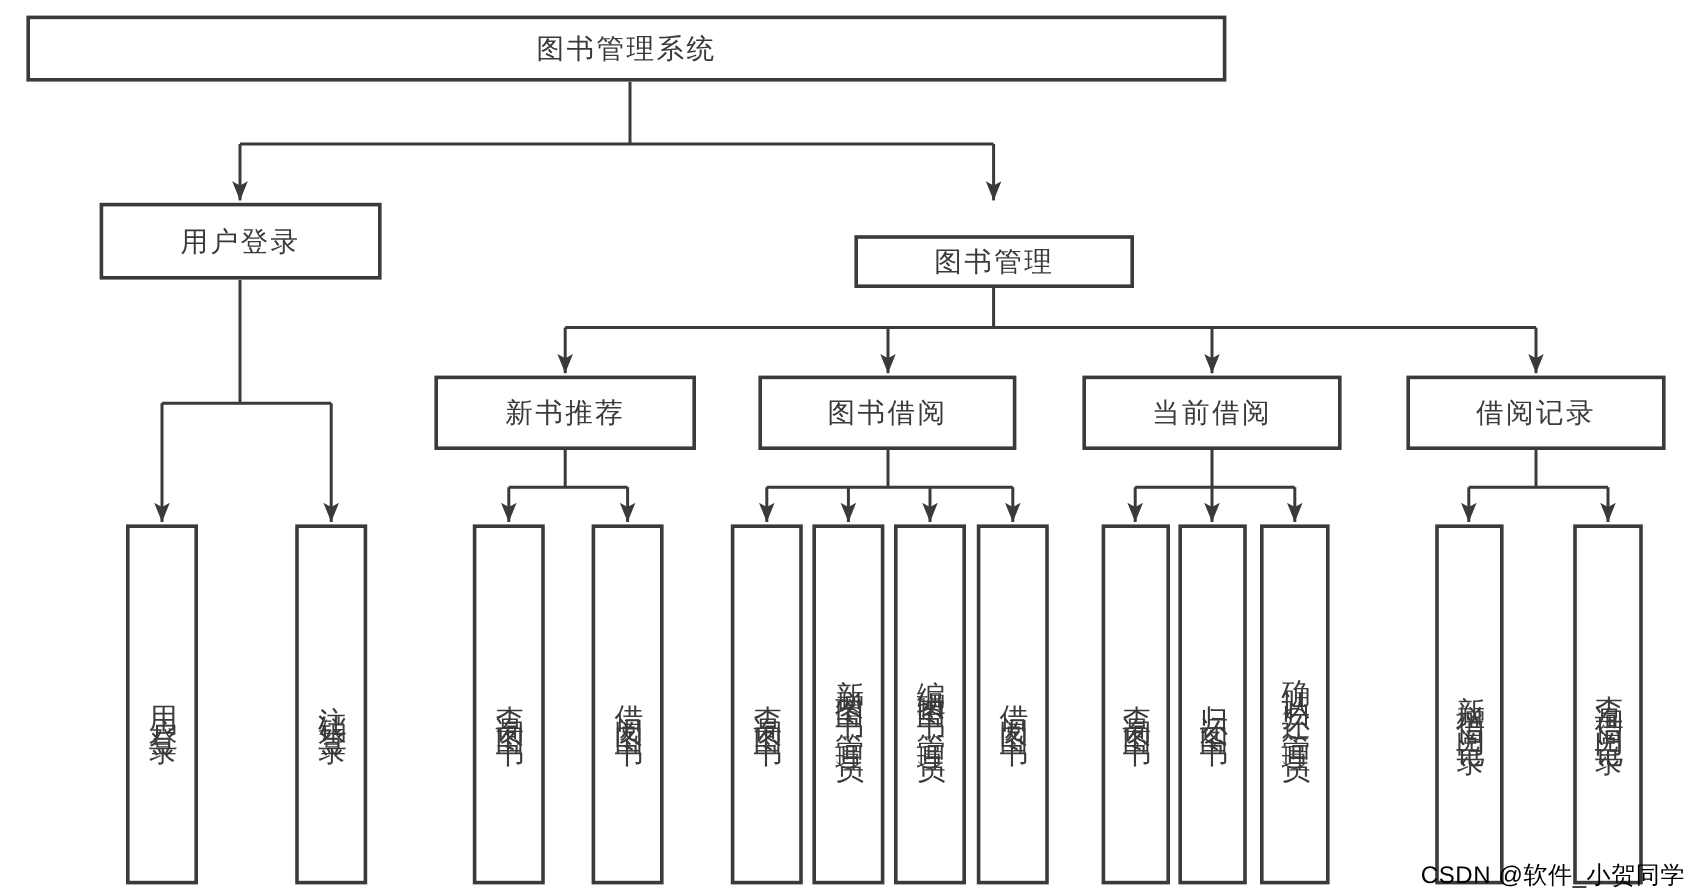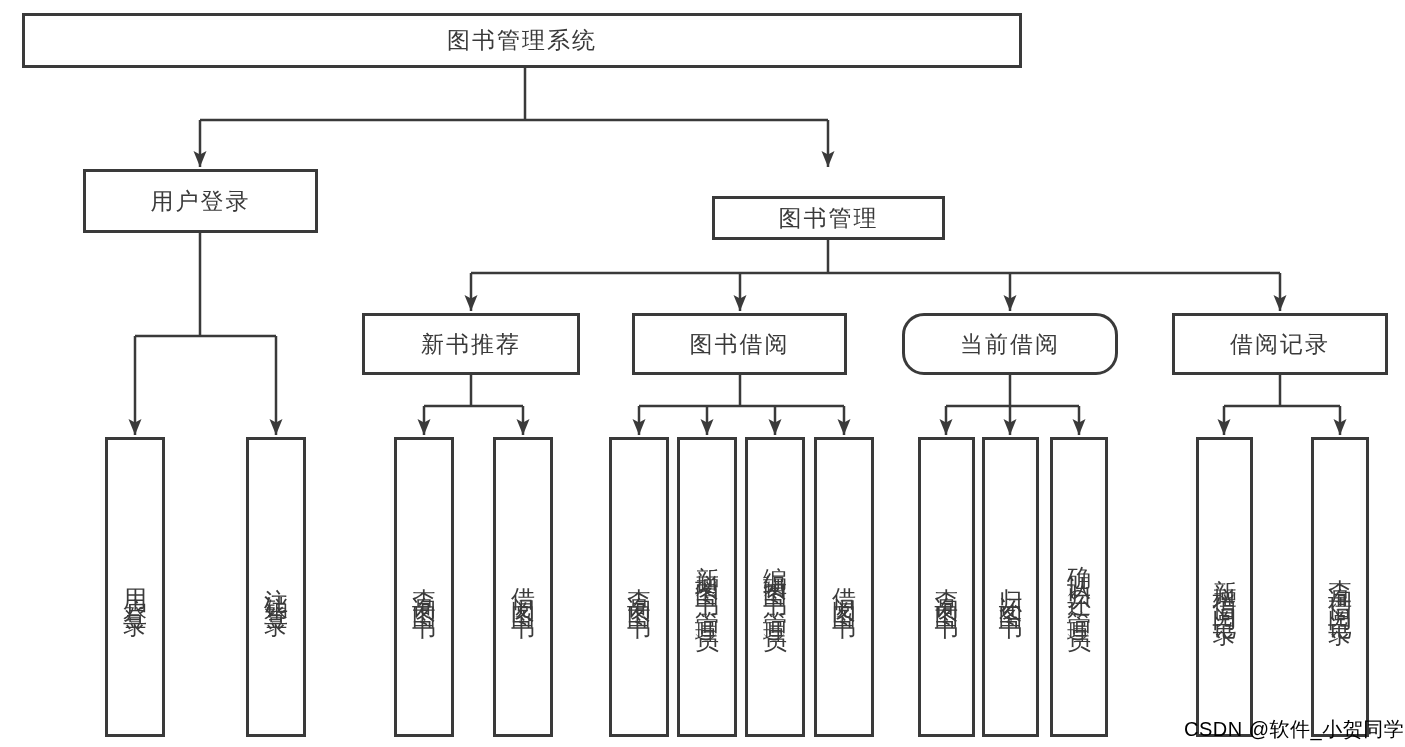--- a/index.html
+++ b/index.html
@@ -116,21 +116,21 @@
   <div class="node" style="left:712px; top:169px; width:233px; height:44px;margin-top:27px;">
     <span class="hlabel">图书管理</span>
   </div>
 
   <div class="node" style="left:362px; top:313px; width:218px; height:62px;text-align:center;">
     <span class="hlabel">新书推荐</span>
   </div>
   <div class="node" style="left:632px; top:313px; width:215px; height:62px;">
     <span class="hlabel">图书借阅</span>
   </div>
-  <div class="node" style="left:902px; top:313px; width:216px; height:62px;border-radius:22px;">
+  <div class="node" style="left:902px; top:313px; width:216px; height:62px;">
     <span class="hlabel">当前借阅</span>
   </div>
   <div class="node" style="left:1172px; top:313px; width:216px; height:62px;">
     <span class="hlabel">借阅记录</span>
   </div>
 
   <div class="node leaf" style="left:105px; top:437px; width:60px; height:300px;">
     <span class="vlabel">用户登录</span>
   </div>
   <div class="node leaf" style="left:246px; top:437px; width:60px; height:300px;">

